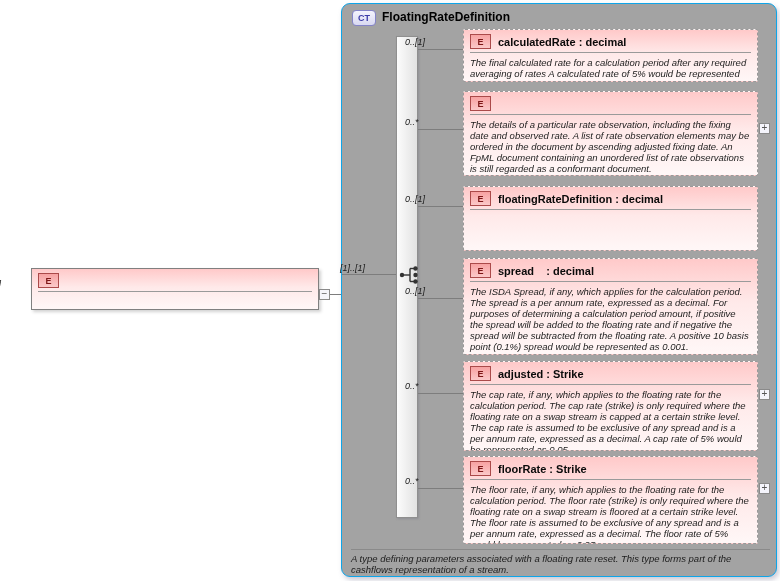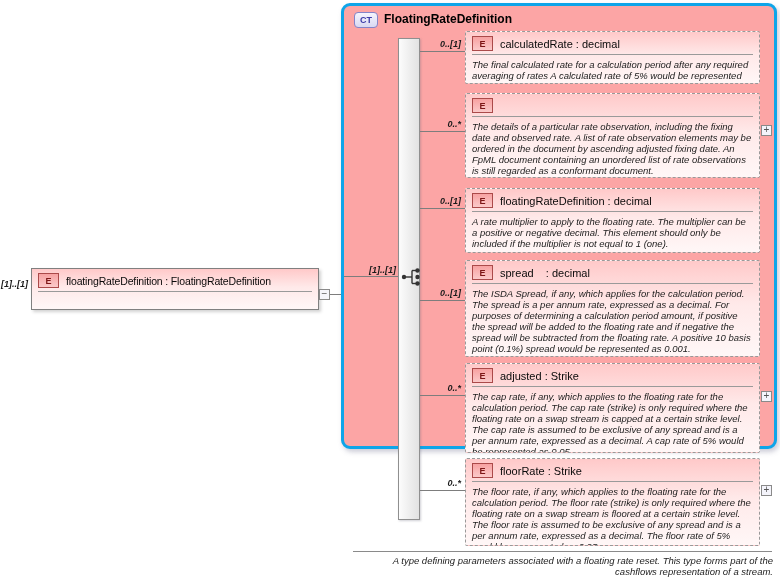--- a/index.html
+++ b/index.html
@@ -2,22 +2,22 @@
 <html><head>
 <meta charset="utf-8">
 <style>
   html,body { margin:0; padding:0; background:#ffffff; }
   .canvas {
     position:relative; width:780px; height:581px; background:#ffffff;
     font-family:"Liberation Sans", sans-serif; overflow:hidden;
   }
   
   .ct-box {
-    position:absolute; left:341px; top:3px; width:436px; height:446px;
-    background:#fca5a5; border:3px solid #0ea5e9; border-radius:9px;
+    position:absolute; left:341px; top:3px; width:436px; height:574px;
+    background:#a3a3a3; border:1px solid #0ea5e9; border-radius:9px;
     box-shadow:2px 3px 5px rgba(110,110,140,0.35);
     box-sizing:border-box;
   }
   .ct-badge {
     position:absolute; left:10px; top:6px; width:22px; height:14px;
     border:1px solid #8484c8; border-radius:4px;
     background:linear-gradient(#f4f4fd,#d9d9f2);
     color:#3c3ca8; font-size:9px; font-weight:bold;
     display:flex; align-items:center; justify-content:center;
   }
@@ -38,56 +38,55 @@
   }
   .elem-solid { border:1px solid #808080; box-shadow:2px 2px 3px rgba(0,0,0,0.18); }
   .elem-dashed { border:1px dashed #999999; border-radius:2px; }
   .elem-head { display:flex; align-items:center; gap:7px; padding:4px 6px 2px 6px; }
   .e-badge {
     width:19px; height:13px; flex:0 0 auto;
     border:1px solid #ab4a4a; background:linear-gradient(#f7a2a2,#fbc9c9);
     color:#7c1616; font-size:9px; font-weight:bold;
     display:flex; align-items:center; justify-content:center;
   }
-  .elem-title { font-size:11px; font-weight:normal; color:#0a0a0a; white-space:pre; }
+  .elem-title { font-size:11px; font-weight:bold; color:#0a0a0a; white-space:pre; }
   .elem-title-root { font-size:10.5px; letter-spacing:-0.15px; }
   .elem-sep { border-top:1px solid #9a9a9a; margin:1px 6px 2px 6px; }
   .elem-doc {
     font-style:italic; font-size:9.5px; line-height:11px; color:#1c1c1c;
     padding:2px 6px 4px 6px;
   }
   
   .card-label {
-    position:absolute; width:54px; text-align:right;
-    font-size:9px; font-style:italic; font-weight:bold; color:#1a1a1a; white-space:nowrap;
+    position:absolute; width:54px; 
+    font-size:9px; font-style:italic; font-weight:normal; color:#1a1a1a; white-space:nowrap;
   }
   .hline { position:absolute; height:1px; background:#7d7d7d; }
   .toggle {
     position:absolute; width:11px; height:11px; box-sizing:border-box;
     border:1px solid #8a8a8a; background:#f4f4fb; color:#555;
     font-size:10px; line-height:8px; text-align:center; cursor:pointer;
   }
   
   .ct-doc-sep { position:absolute; left:9px; top:545px; width:419px; height:1px; background:#8a8a8a; }
   .ct-doc {
     position:absolute; left:9px; top:549px; width:420px;
-    font-style:italic; font-size:9.5px; line-height:11px; color:#1c1c1c;text-align:right;
+    font-style:italic; font-size:9.5px; line-height:11px; color:#1c1c1c;
   }
 </style>
 </head>
 <body>
 
 <div class="canvas">
 
   <div class="card-label" style="left:-24px; top:279px; width:52px;">[1]..[1]</div>
 
   <div class="elem-box elem-solid" style="left:31px; top:268px; width:288px; height:42px;">
     <div class="elem-head">
       <span class="e-badge">E</span>
-      <span class="elem-title elem-title-root">floatingRateDefinition : FloatingRateDefinition</span>
     </div>
     <div class="elem-sep"></div>
   </div>
 
   <div class="toggle" style="left:319px; top:289px;">−</div>
   <div class="hline" style="left:330px; top:294px; width:11px;"></div>
 
   <div class="ct-box">
     <div class="ct-badge">CT</div>
     <div class="ct-title">FloatingRateDefinition</div>
@@ -138,21 +137,20 @@
       <div class="elem-doc">The details of a particular rate observation, including the fixing date and observed rate. A list of rate observation elements may be ordered in the document by ascending adjusted fixing date. An FpML document containing an unordered list of rate observations is still regarded as a conformant document.</div>
     </div>
     <div class="toggle" style="left:417px; top:119px;">+</div>
 
     <div class="elem-box elem-dashed" style="left:121px; top:182px; width:295px; height:65px;">
       <div class="elem-head">
         <span class="e-badge">E</span>
         <span class="elem-title">floatingRateDefinition : decimal</span>
       </div>
       <div class="elem-sep"></div>
-      <div class="elem-doc">A rate multiplier to apply to the floating rate. The multiplier can be a positive or negative decimal. This element should only be included if the multiplier is not equal to 1 (one).</div>
     </div>
 
     <div class="elem-box elem-dashed" style="left:121px; top:254px; width:295px; height:97px;">
       <div class="elem-head">
         <span class="e-badge">E</span>
         <span class="elem-title">spread    : decimal</span>
       </div>
       <div class="elem-sep"></div>
       <div class="elem-doc">The ISDA Spread, if any, which applies for the calculation period. The spread is a per annum rate, expressed as a decimal. For purposes of determining a calculation period amount, if positive the spread will be added to the floating rate and if negative the spread will be subtracted from the floating rate. A positive 10 basis point (0.1%) spread would be represented as 0.001.</div>
     </div>

